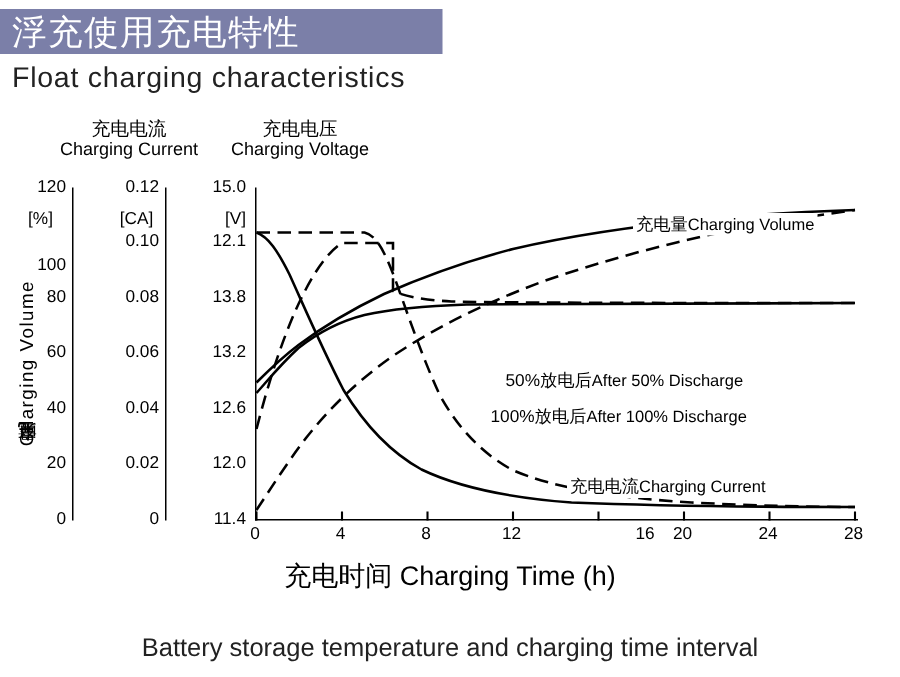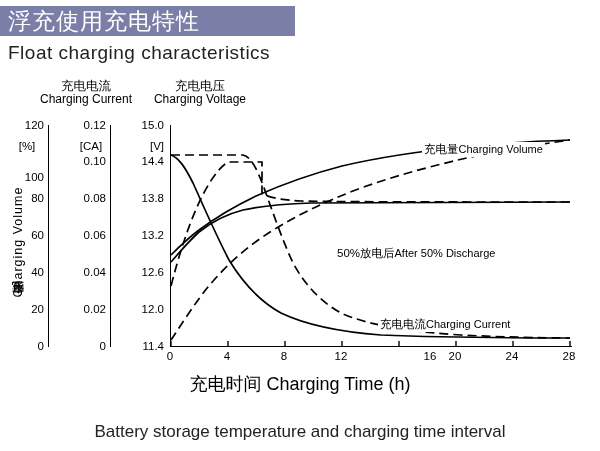--- a/index.html
+++ b/index.html
@@ -71,21 +71,21 @@
 
   <div class="tick-lab" style="left:60px;top:39px;width:46px;">0.12</div>
   <div class="tick-lab" style="left:60px;top:75px;width:46px;">0.10</div>
   <div class="tick-lab" style="left:60px;top:112px;width:46px;">0.08</div>
   <div class="tick-lab" style="left:60px;top:149px;width:46px;">0.06</div>
   <div class="tick-lab" style="left:60px;top:186px;width:46px;">0.04</div>
   <div class="tick-lab" style="left:60px;top:223px;width:46px;">0.02</div>
   <div class="tick-lab" style="left:60px;top:260px;width:46px;">0</div>
 
   <div class="tick-lab" style="left:124px;top:39px;width:40px;">15.0</div>
-  <div class="tick-lab" style="left:124px;top:75px;width:40px;">14.4</div>
+  <div class="tick-lab" style="left:124px;top:75px;width:40px;">12.1</div>
   <div class="tick-lab" style="left:124px;top:112px;width:40px;">13.8</div>
   <div class="tick-lab" style="left:124px;top:149px;width:40px;">13.2</div>
   <div class="tick-lab" style="left:124px;top:186px;width:40px;">12.6</div>
   <div class="tick-lab" style="left:124px;top:223px;width:40px;">12.0</div>
   <div class="tick-lab" style="left:124px;top:260px;width:40px;">11.4</div>
 
   <div class="yaxis" style="left:48px;top:45px;height:222px;"></div>
   <div class="yaxis" style="left:110px;top:45px;height:222px;"></div>
 
   <div class="plot">
@@ -126,19 +126,22 @@
   <div class="xtick-lab" style="left:559px;top:270px;">28</div>
 
   <div class="xtitle">充电时间 Charging Time (h)</div>
 
   <div class="anno" style="left:378px;top:62px;margin-left:44px;">
     <span class="cn">充电量</span><span>Charging Volume</span>
   </div>
   <div class="anno" style="left:335px;top:166px;">
     <span class="cn">50%放电后</span><span>After 50% Discharge</span>
   </div>
+  <div class="anno" style="left:325px;top:190px;">
+    <span class="cn">100%放电后</span><span>After 100% Discharge</span>
+  </div>
   <div class="anno" style="left:378px;top:237px;">
     <span class="cn">充电电流</span><span>Charging Current</span>
   </div>
 
 </div>
 
 <div class="footer">Battery storage temperature and charging time interval</div>
 
 </body></html>

